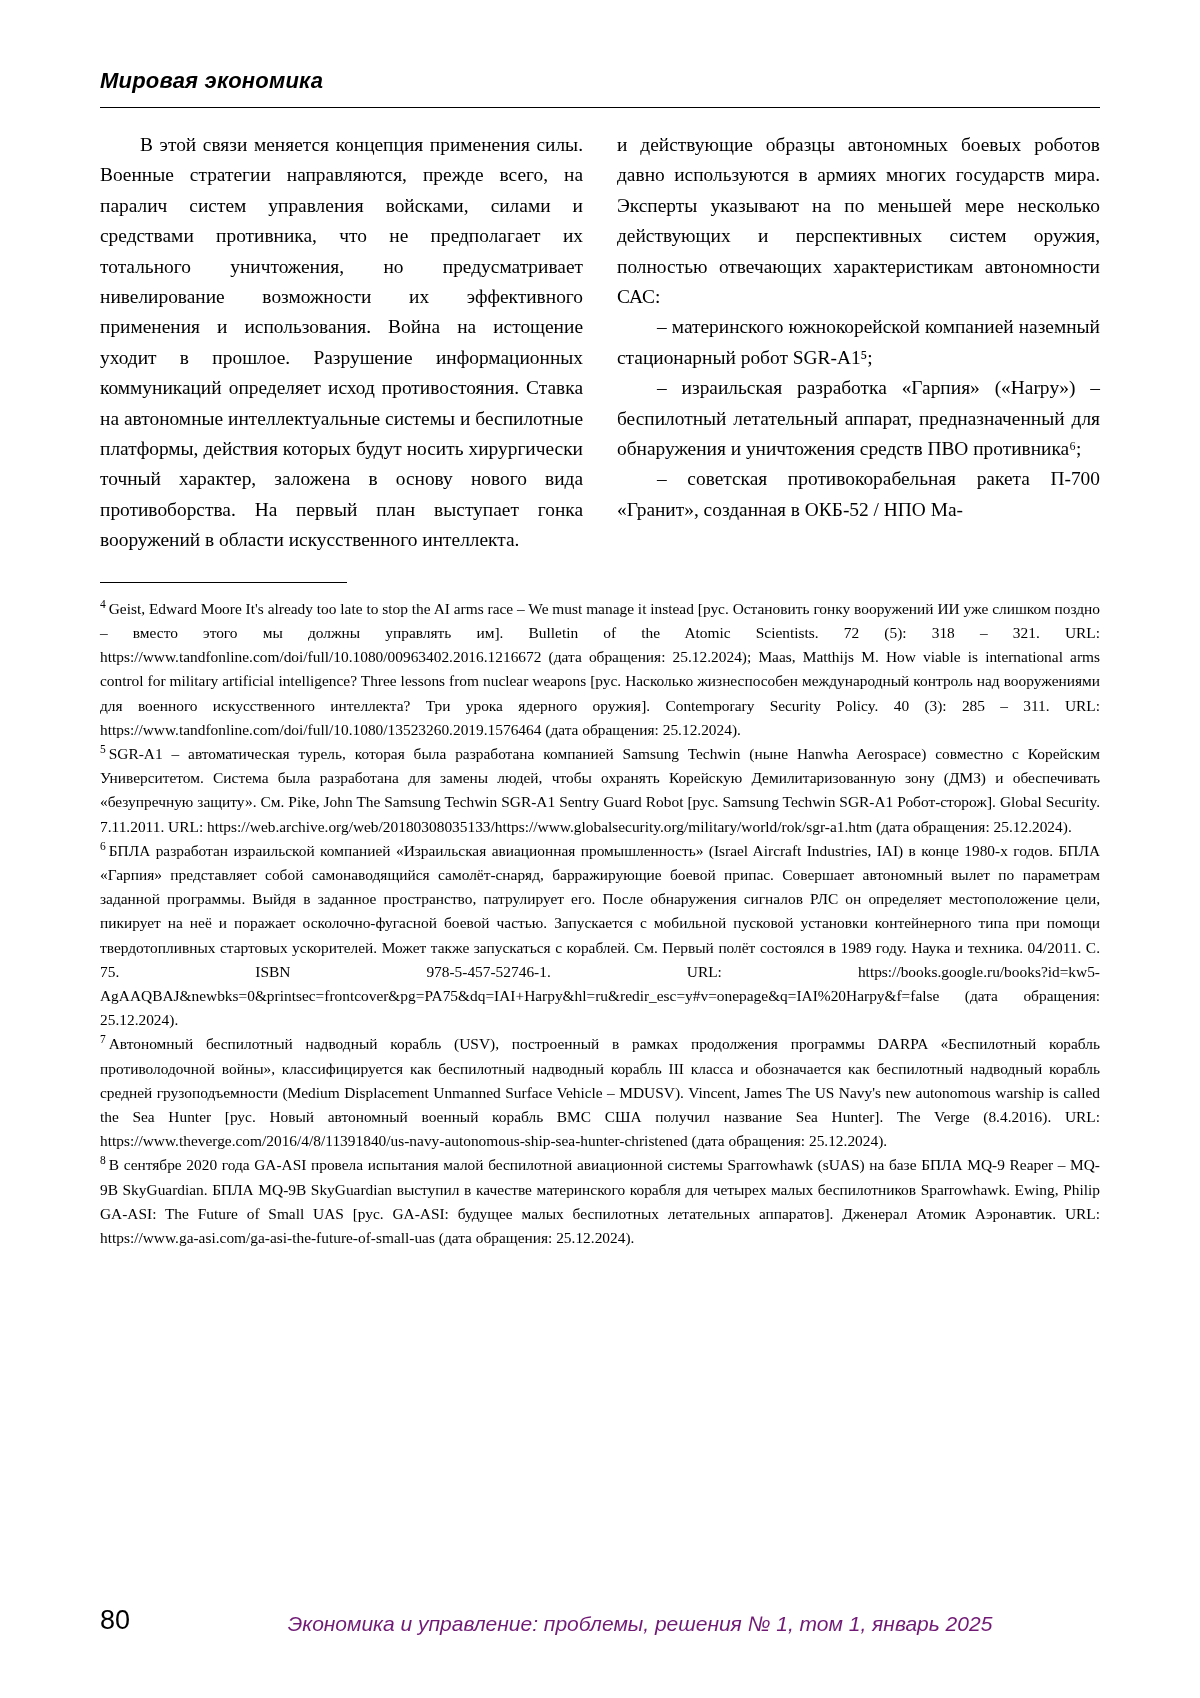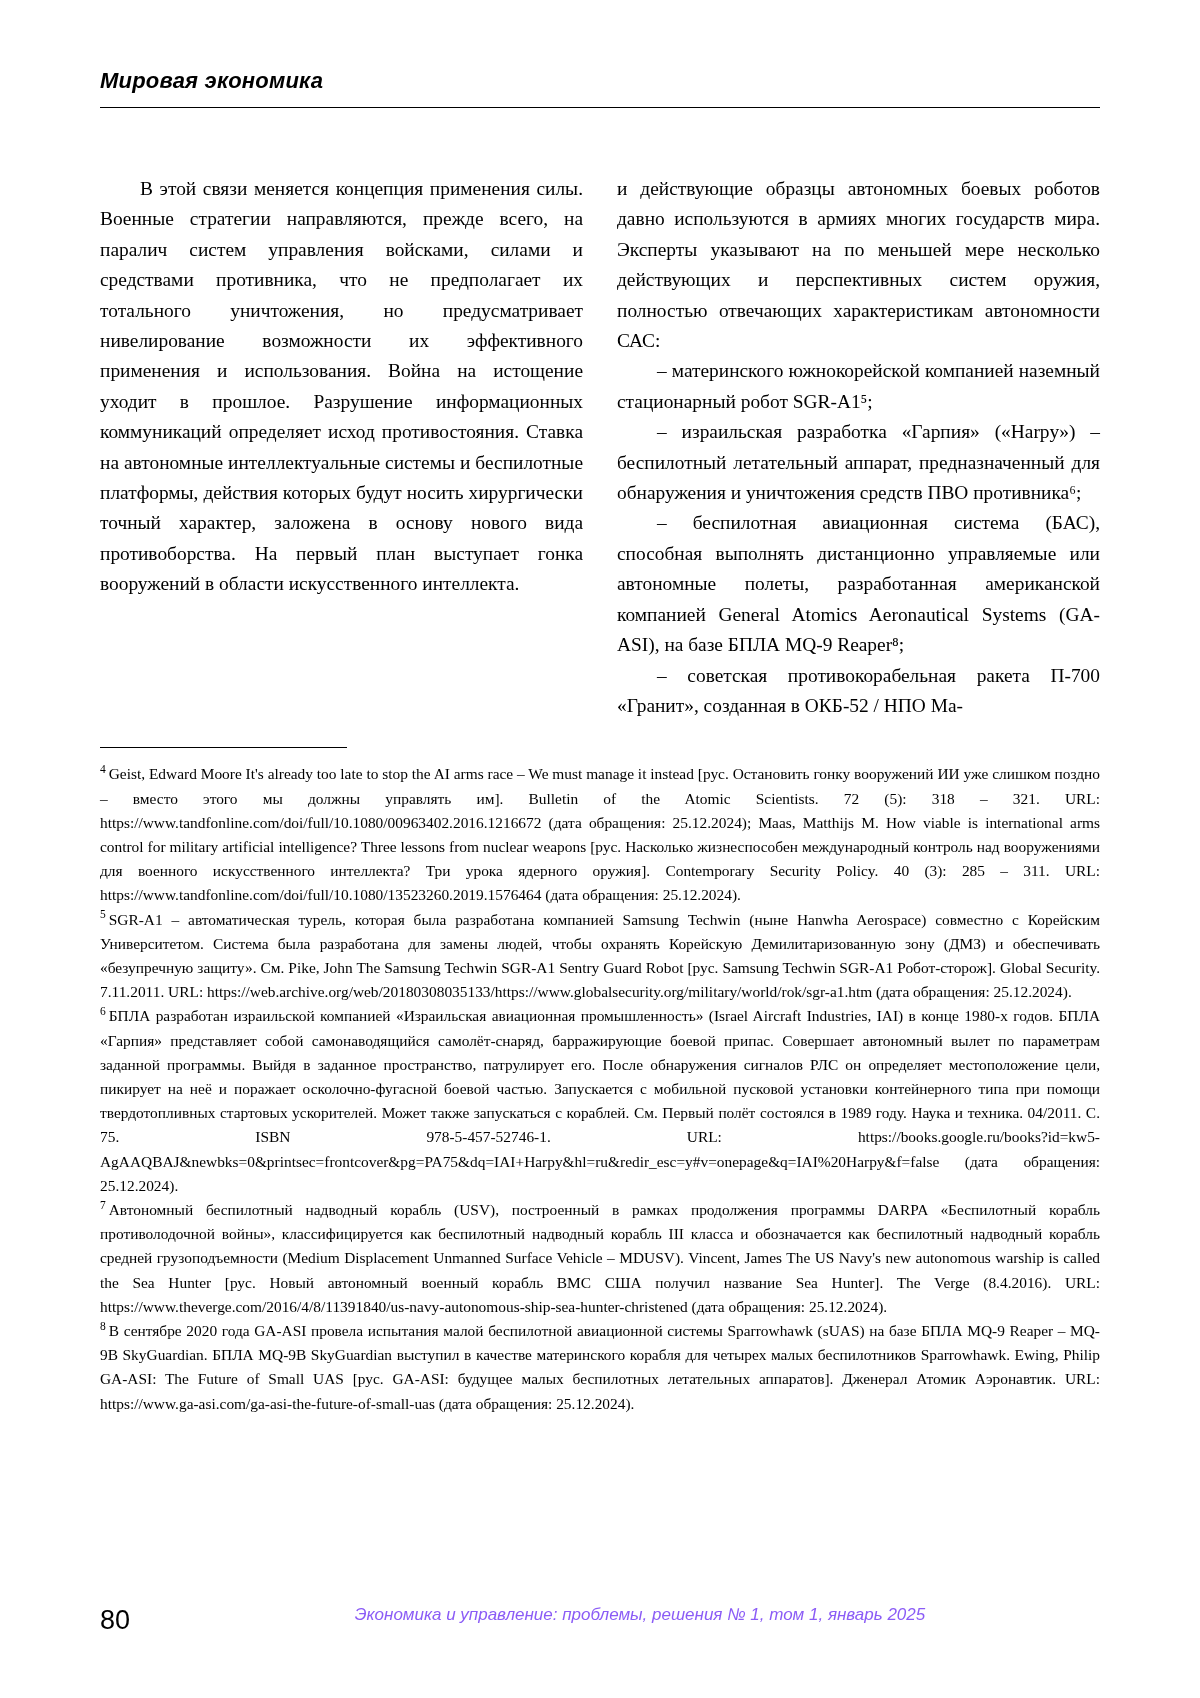--- a/index.html
+++ b/index.html
@@ -41,21 +41,20 @@
   }
 
   
   .columns {
     margin-top: 22px;
     display: flex;
     gap: 34px;
   }
   .col {
     width: 483px;
-    margin-top: 44px;
   }
   .col p {
     margin: 0;
     font-size: 19.4px;
     line-height: 30.4px;
     text-align: justify;
     text-indent: 40px;
     hyphens: auto;
   }
   .col p.noindent {
@@ -92,35 +91,35 @@
     margin-right: 3px;
   }
 
   
   .footer {
     position: absolute;
     left: 100px;
     right: 100px;
     bottom: 62px;
     display: flex;
-    align-items: flex-start;
+    align-items: flex-end;
   }
   .page-num {
     font-family: "Liberation Sans", sans-serif;
     font-size: 27px;
     color: #000;
     width: 120px;
   }
   .journal-line {
     flex: 1;
     text-align: center;
     font-family: "Liberation Sans", sans-serif;
     font-style: italic;
-    font-size: 17px;
-    color: #8b5cf6;
+    font-size: 21px;
+    color: #701a75;
     padding-right: 40px;
   }
 </style>
 </head>
 <body>
 
 <div class="page">
 
   <div class="running-head">Мировая экономика</div>
   <div class="head-rule"></div>
@@ -128,21 +127,20 @@
   <div class="columns">
 
     <div class="col">
       <p>В этой связи меняется концепция применения силы. Военные стратегии направляются, прежде всего, на паралич систем управления войсками, силами и средствами противника, что не предполагает их тотального уничтожения, но предусматривает нивелирование возможности их эффективного применения и использования. Война на истощение уходит в прошлое. Разрушение информационных коммуникаций определяет исход противостояния. Ставка на автономные интеллектуальные системы и беспилотные платформы, действия которых будут носить хирургически точный характер, заложена в основу нового вида противоборства. На первый план выступает гонка вооружений в области искусственного интеллекта.</p>
     </div>
 
     <div class="col">
       <p class="noindent">и действующие образцы автономных боевых роботов давно используются в армиях многих государств мира. Эксперты указывают на по меньшей мере несколько действующих и перспективных систем оружия, полностью отвечающих характеристикам автономности САС:</p>
       <p class="dash">– материнского южнокорейской компанией наземный стационарный робот SGR-A1⁵;</p>
       <p class="dash">– израильская разработка «Гарпия» («Harpy») – беспилотный летательный аппарат, предназначенный для обнаружения и уничтожения средств ПВО противника⁶;</p>
-      <p class="dash">– беспилотная авиационная система (БАС), способная выполнять дистанционно управляемые или автономные полеты, разработанная американской компанией General Atomics Aeronautical Systems (GA-ASI), на базе БПЛА MQ-9 Reaper⁸;</p>
       <p class="dash">– советская противокорабельная ракета П-700 «Гранит», созданная в ОКБ-52 / НПО Ма-</p>
     </div>
 
   </div>
 
   <div class="foot-wrap">
     <div class="foot-rule"></div>
     <div class="footnotes">
       <p>
         <span class="fn-num">4</span><span>Geist, Edward Moore It's already too late to stop the AI arms race – We must manage it instead [рус. Остановить гонку вооружений ИИ уже слишком поздно – вместо этого мы должны управлять им]. Bulletin of the Atomic Scientists. 72 (5): 318 – 321. URL: https://www.tandfonline.com/doi/full/10.1080/00963402.2016.1216672 (дата обращения: 25.12.2024); Maas, Matthijs M. How viable is international arms control for military artificial intelligence? Three lessons from nuclear weapons [рус. Насколько жизнеспособен международный контроль над вооружениями для военного искусственного интеллекта? Три урока ядерного оружия]. Contemporary Security Policy. 40 (3): 285 – 311. URL: https://www.tandfonline.com/doi/full/10.1080/13523260.2019.1576464 (дата обращения: 25.12.2024).</span>

